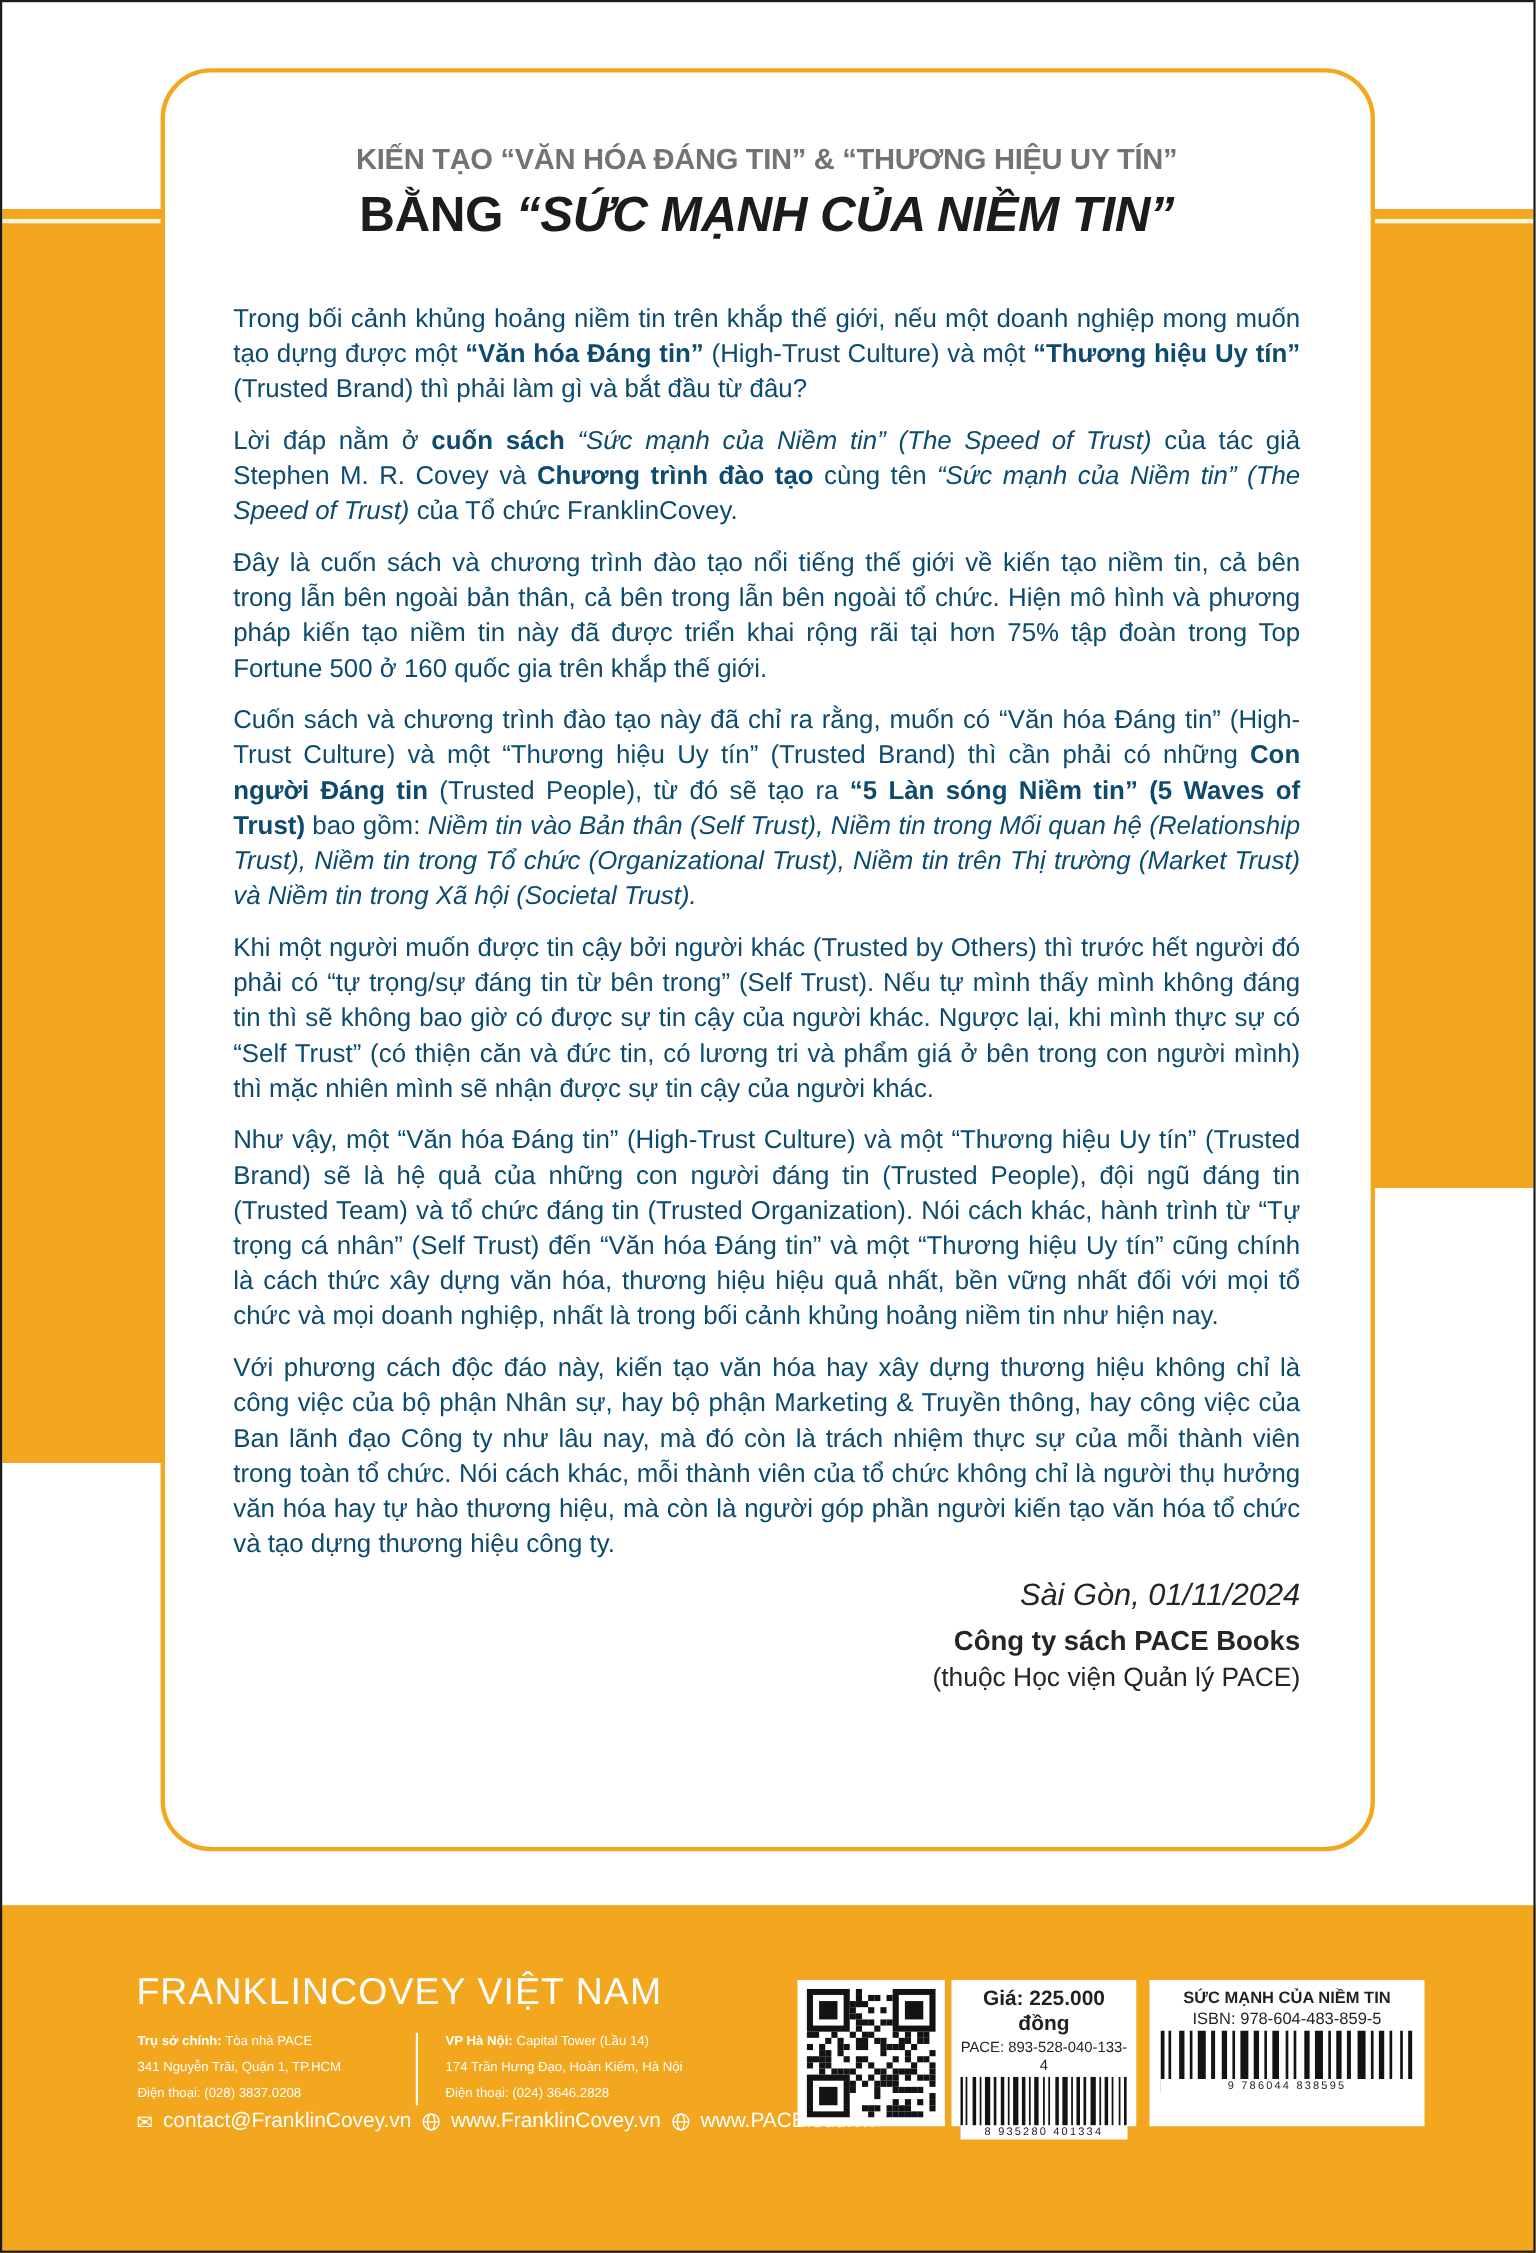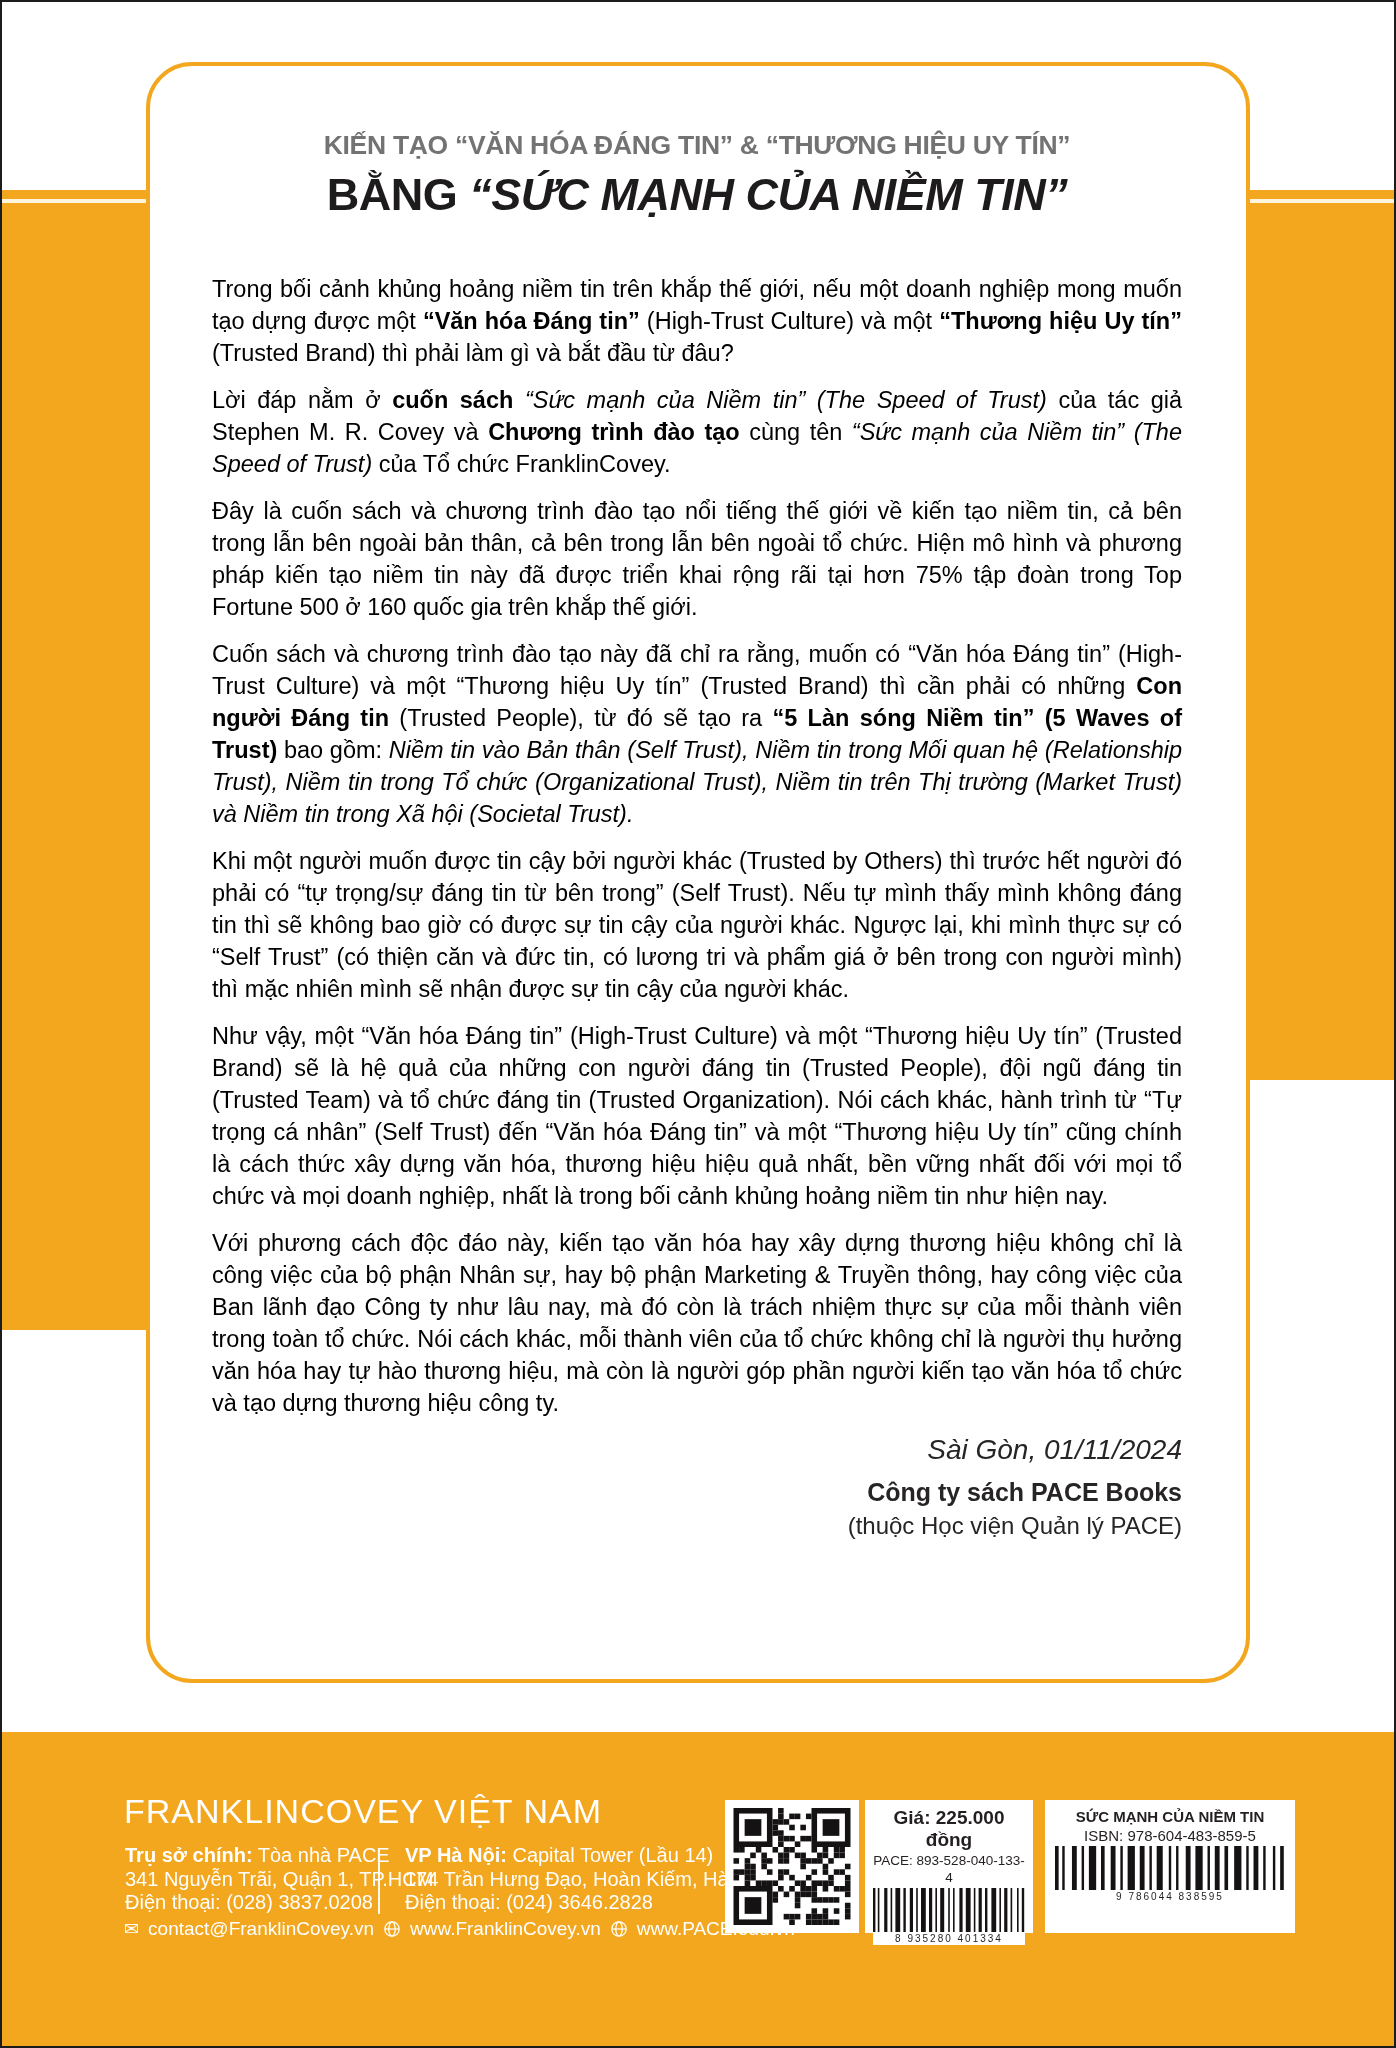--- a/index.html
+++ b/index.html
@@ -19,34 +19,34 @@
 
   
   .frame{position:absolute;left:146px;top:62px;width:1104px;height:1621px;box-sizing:border-box;
     border:4px solid var(--accent,#F2A71E);border-radius:46px;background:#fff;z-index:2;}
 
   .content{position:absolute;left:212px;top:130px;width:970px;z-index:3;color:#262626;}
   .kicker{text-align:center;font-weight:bold;font-size:26.5px;letter-spacing:-.3px;color:#737373;}
   .title{text-align:center;font-weight:bold;font-size:45px;letter-spacing:-.5px;margin-top:8px;color:#1d1b1c;}
   .title .it{font-style:italic;}
 
-  .body-text{margin-top:52px;font-size:23.5px;line-height:32px;text-align:justify;color:#000000;}
+  .body-text{margin-top:52px;font-size:23.5px;line-height:32px;text-align:justify;color:#0c4a6e;}
   .body-text p{margin:0 0 15px 0;}
   .b{font-weight:bold;}
   .i{font-style:italic;}
 
   .signature{margin-top:14px;text-align:right;color:#272425;}
   .sig-date{font-style:italic;font-size:28px;}
   .sig-company{font-weight:bold;font-size:25px;margin-top:12px;}
   .sig-note{font-size:24px;margin-top:5px;}
 
   
   .footer{position:absolute;left:0;right:0;top:1732px;bottom:0;background:var(--accent,#F2A71E);color:#fff;z-index:4;}
   .brand{position:absolute;left:124px;top:60px;font-size:34px;font-weight:normal;letter-spacing:1px;}
-  .addr{position:absolute;top:112px;font-size:20px;line-height:23.5px;}
+  .addr{position:absolute;top:112px;font-size:12px;line-height:23.5px;}
   .addr-hq{left:125px;}
   .addr-hn{left:405px;}
   .v-divider{position:absolute;left:378px;top:116px;width:2px;height:66px;background:rgba(255,255,255,.95);}
   .contact-row{position:absolute;left:124px;top:186px;font-size:19px;display:flex;align-items:center;gap:9px;white-space:nowrap;}
   .contact-row .glyph{font-size:18px;line-height:1;}
   .contact-row svg{display:block;}
 
   .whitebox{position:absolute;top:68px;height:133px;background:#fff;color:#231f20;box-sizing:border-box;text-align:center;}
   .qr-box{left:725px;width:134px;padding:8px;}
   .qr-box svg{width:100%;height:100%;display:block;}

